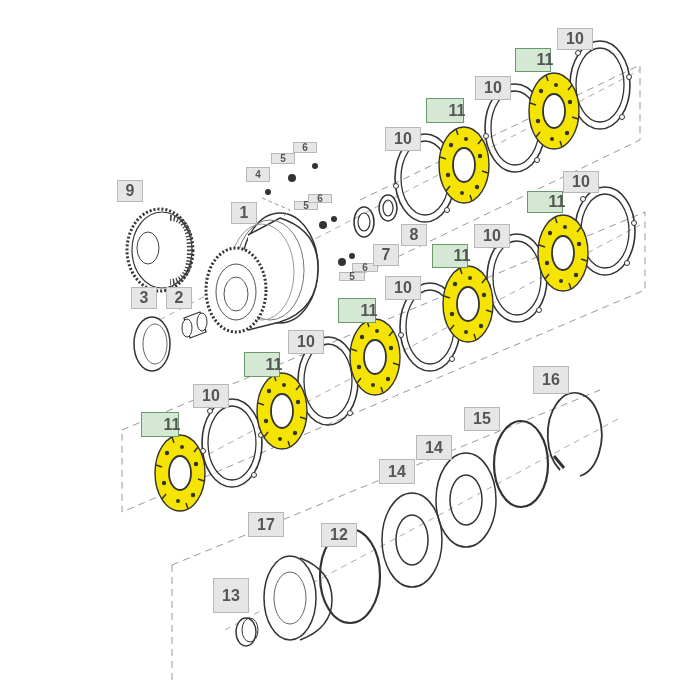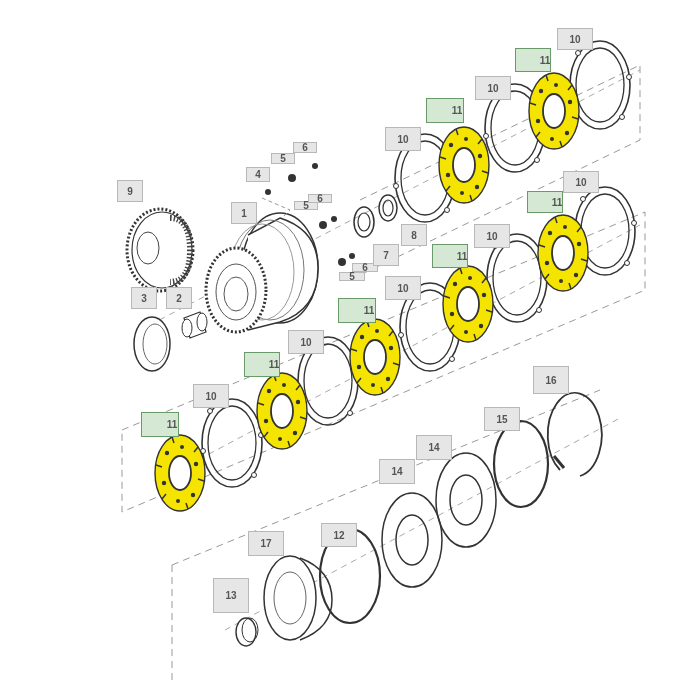--- a/index.html
+++ b/index.html
@@ -1,20 +1,20 @@
 <!DOCTYPE html>
 <html><head>
 <meta charset="utf-8">
 <style>
   html, body { margin: 0; padding: 0; background: #ffffff; }
   body { width: 700px; height: 700px; position: relative; overflow: hidden;
          font-family: "Liberation Sans", sans-serif; }
   #diagram { position: absolute; left: 0; top: 0; width: 700px; height: 700px; }
   .lbl { position: absolute; box-sizing: border-box; border: 1px solid #b8b8b8;
-         background: #e6e6e6; color: #555; font-size: 10px; font-weight: bold;
+         background: #e6e6e6; color: #555; font-size: 16px; font-weight: bold;
          display: flex; align-items: center; justify-content: center; }
   .lbl.hl { background: #d5e8d4; border-color: #6a9a6a; padding-left: 24px; }
   .lbl.sm { font-size: 10px; }
 </style>
 </head>
 <body>
 
 <div id="diagram">
 <svg width="700" height="700" viewBox="0 0 700 700" xmlns="http://www.w3.org/2000/svg">
   <defs>
@@ -185,17 +185,17 @@
       <div class="lbl hl" style="left: 515px; top: 48px; width: 36px; height: 24px;">11</div>
       <div class="lbl hl" style="left: 527px; top: 191px; width: 36px; height: 22px;">11</div>
       <div class="lbl hl" style="left: 432px; top: 244px; width: 36px; height: 24px;">11</div>
       <div class="lbl hl" style="left: 338px; top: 298px; width: 38px; height: 25px;">11</div>
       <div class="lbl hl" style="left: 244px; top: 352px; width: 36px; height: 25px;">11</div>
       <div class="lbl hl" style="left: 141px; top: 412px; width: 38px; height: 25px;">11</div>
       <div class="lbl" style="left: 321px; top: 487px; width: 36px; height: 24px; margin-top: 36px;">12</div>
       <div class="lbl" style="left: 213px; top: 578px; width: 36px; height: 35px;">13</div>
       <div class="lbl" style="left: 379px; top: 459px; width: 36px; height: 25px;">14</div>
       <div class="lbl" style="left: 416px; top: 435px; width: 36px; height: 25px;">14</div>
-      <div class="lbl" style="left: 484px; top: 407px; width: 36px; height: 24px;">15</div>
+      <div class="lbl" style="left: 464px; top: 407px; width: 36px; height: 24px;">15</div>
       <div class="lbl" style="left: 533px; top: 366px; width: 36px; height: 28px;">16</div>
-      <div class="lbl" style="left: 248px; top: 531px; width: 36px; height: 25px;">17</div>
+      <div class="lbl" style="left: 248px; top: 512px; width: 36px; height: 25px;">17</div>
     </div>
 </div>
 
 </body></html>

